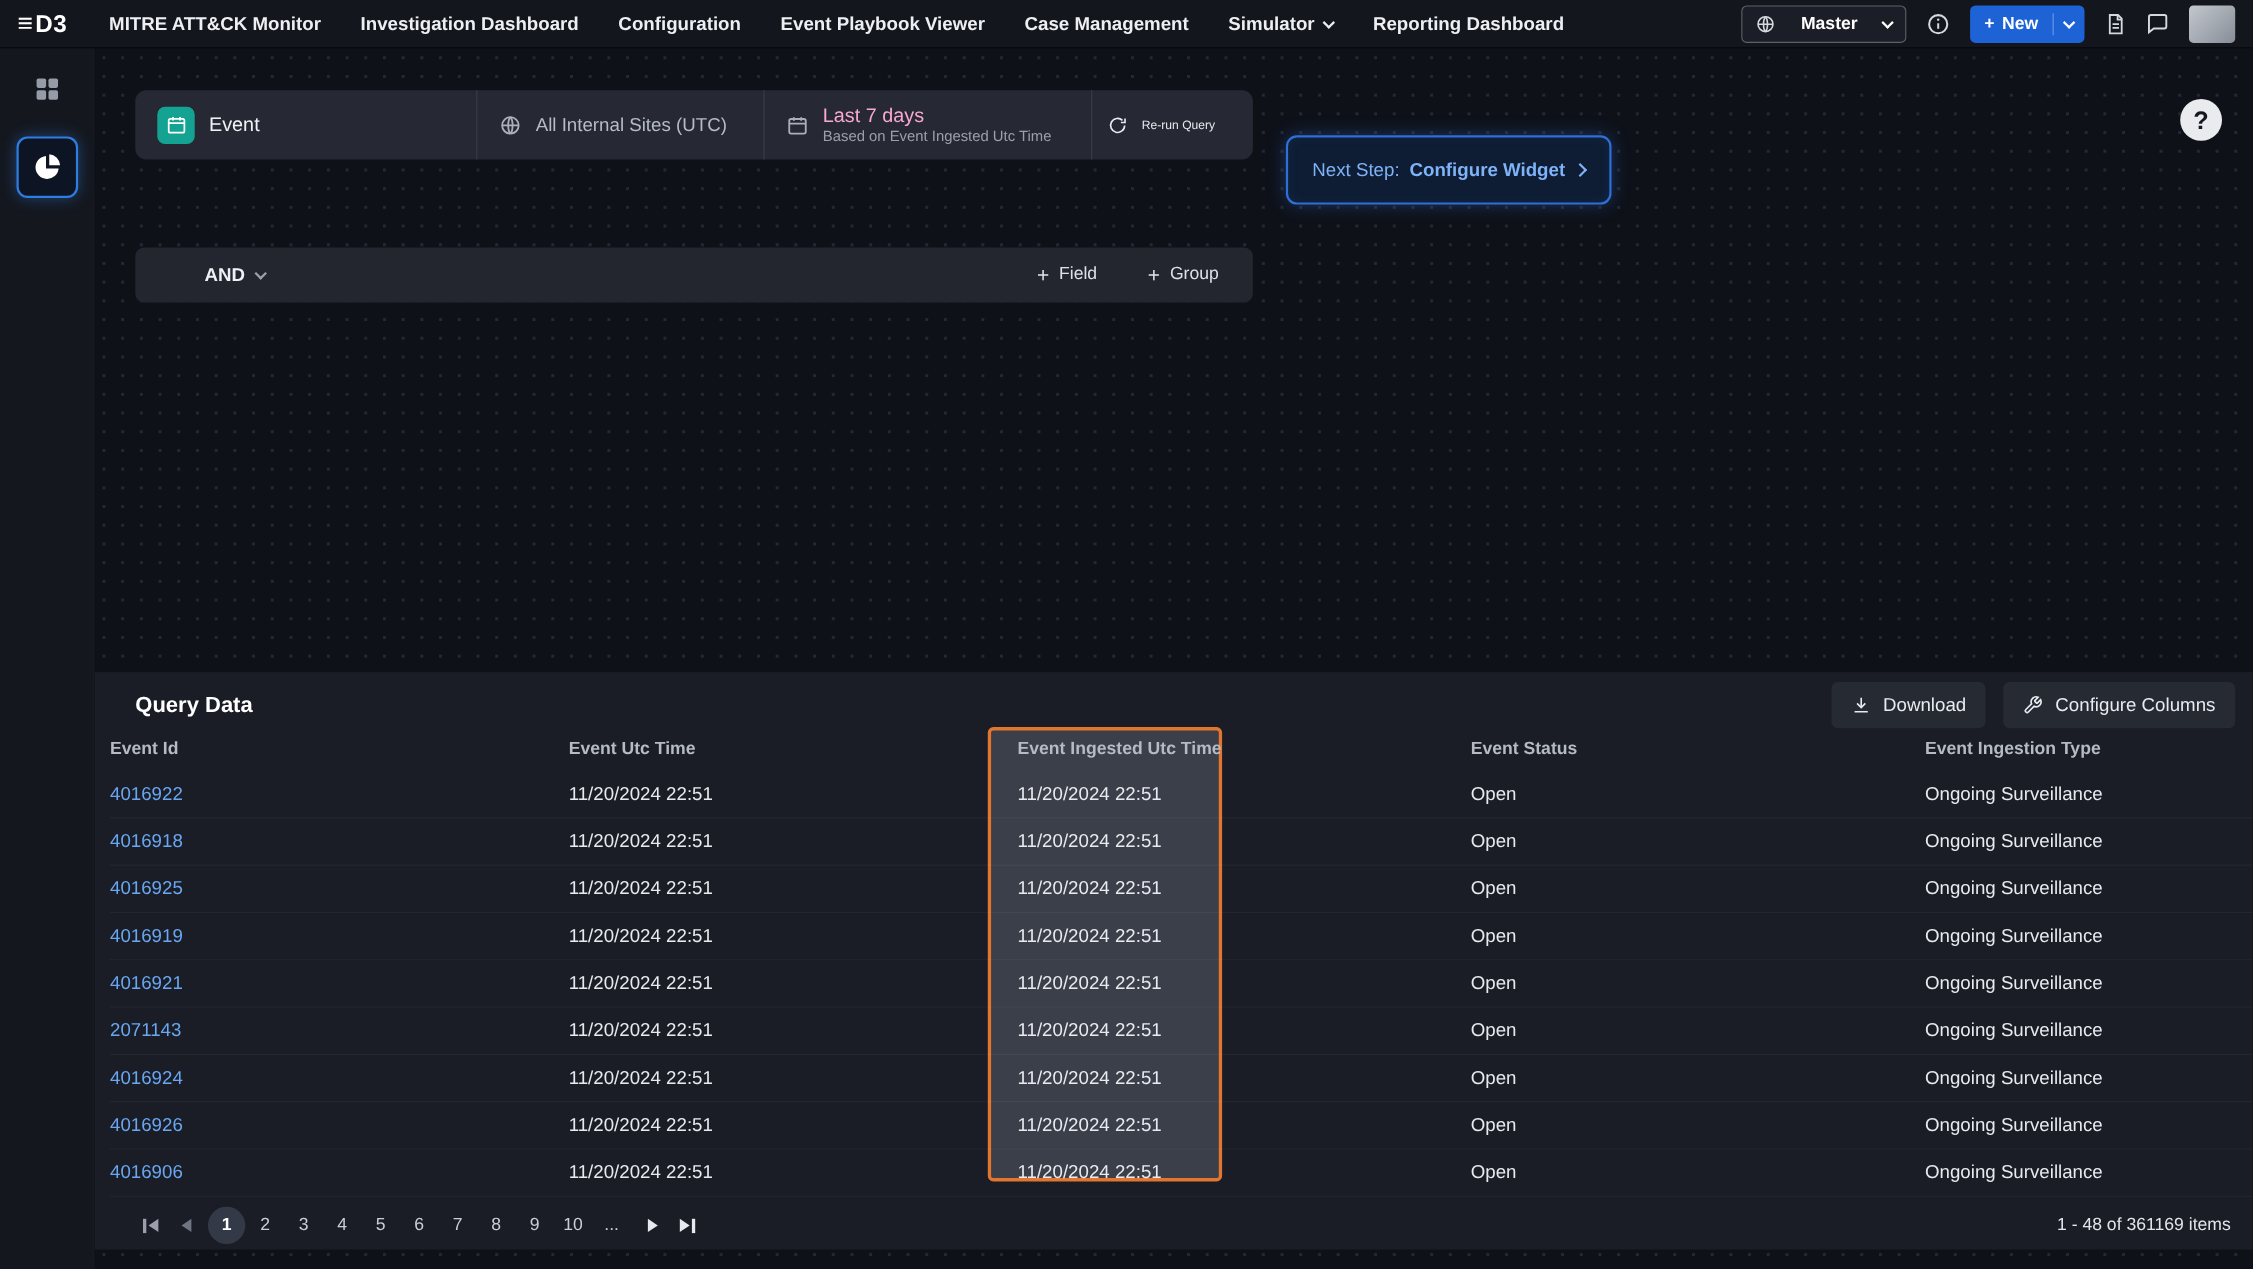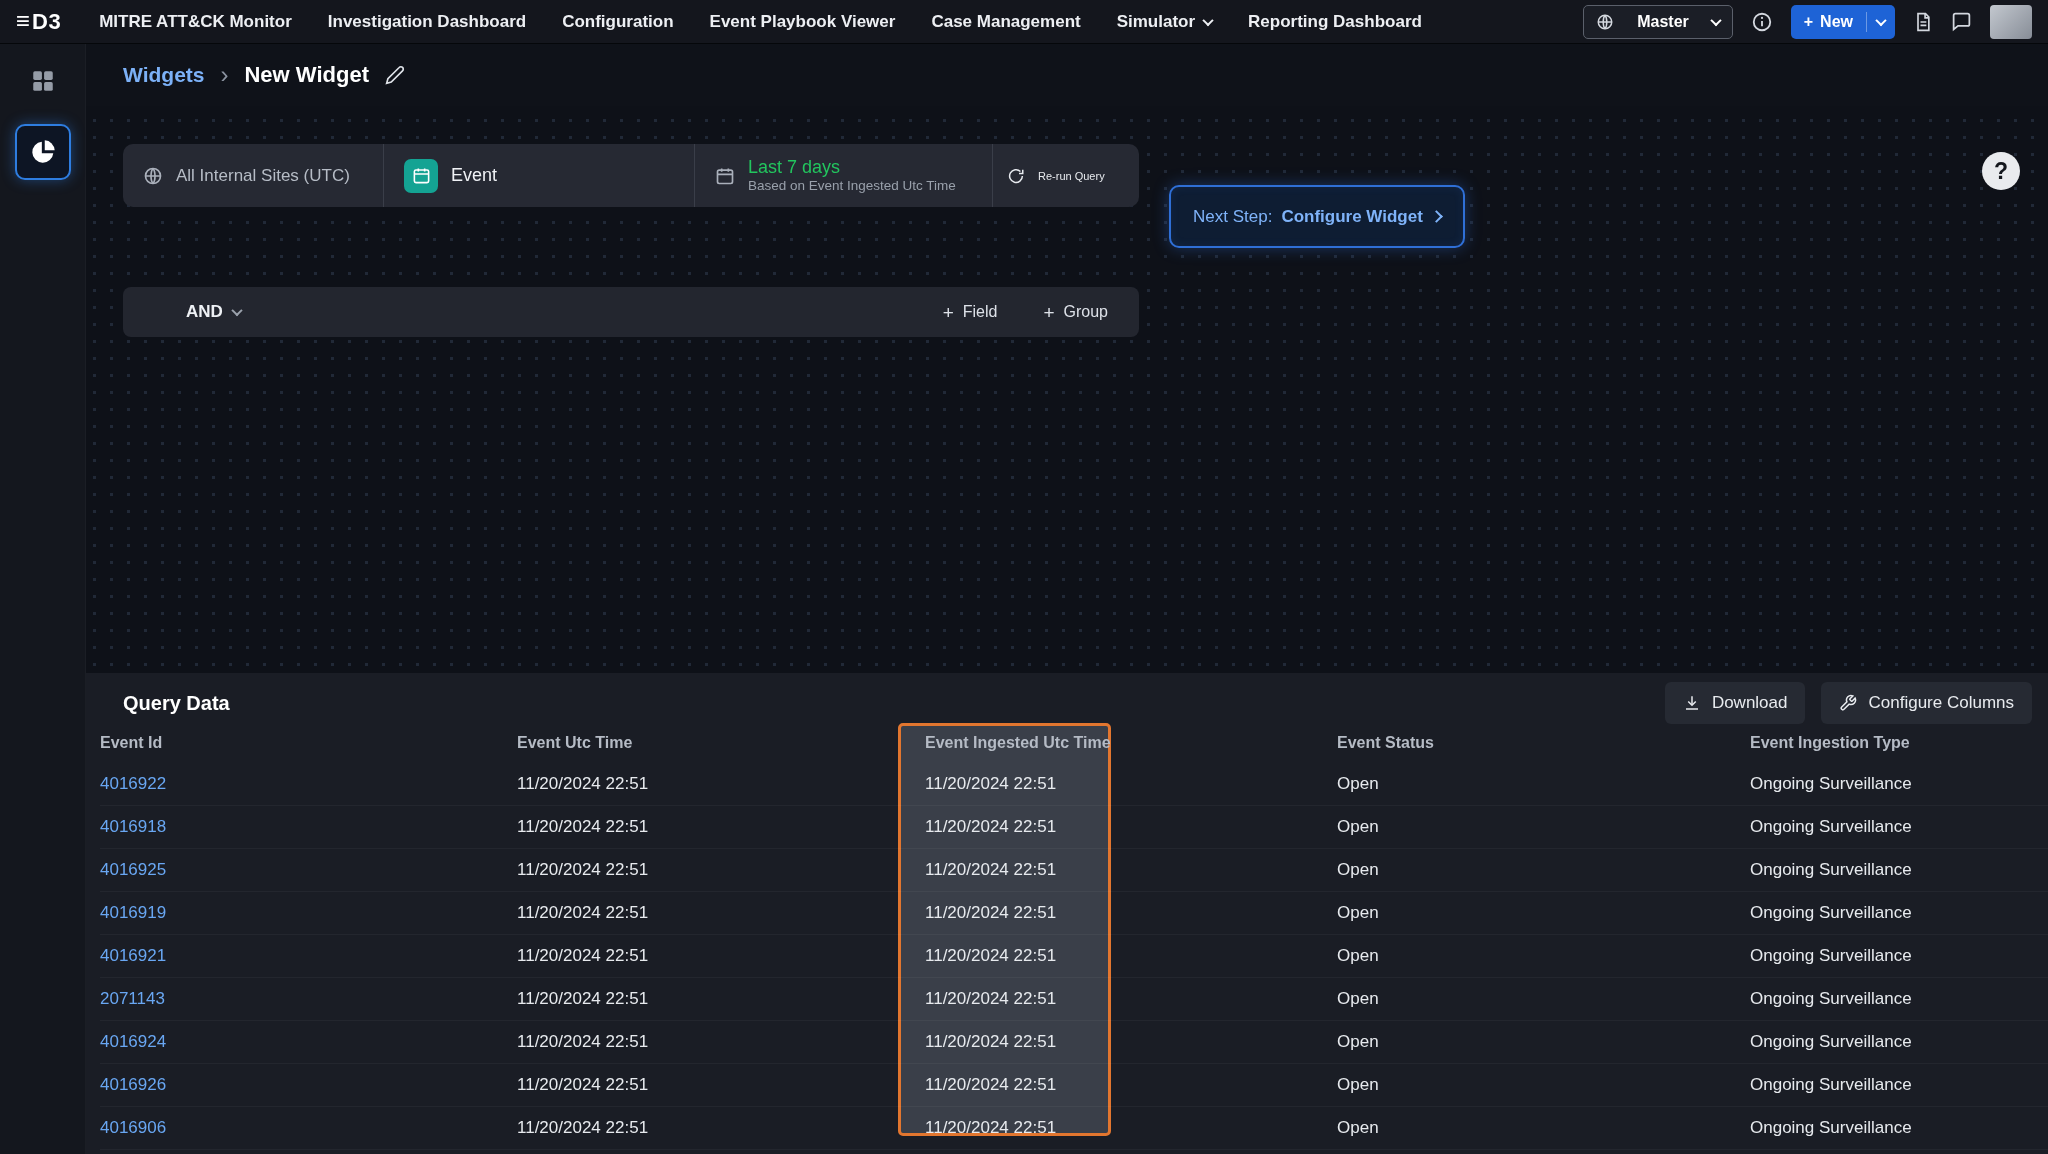--- a/index.html
+++ b/index.html
@@ -60,21 +60,21 @@
   .qseg { height:100%; display:flex; align-items:center; gap:13px; padding:0 20px;
           border-right:1px solid #3a3e49; cursor:pointer; }
   .qseg:last-child { border-right:none; }
   .qseg1 { width:311px; } .qseg2 { width:261px; } .qseg3 { width:298px; }
   .qseg4 { flex:1; padding:0 14px; }
   .event-chip { width:34px; height:34px; border-radius:7px; background:#14a393;
                 display:flex; align-items:center; justify-content:center; color:#fff; }
   .qlabel { color:#f0f2f6; font-size:18px; }
   .qmuted { color:#b6bcc6; font-size:17px; }
   .range-wrap { display:flex; flex-direction:column; line-height:1.25; }
-  .range-title { color:#22c55e; font-size:18px; }
+  .range-title { color:#f9a8d4; font-size:18px; }
   .range-sub { color:#99a0ab; font-size:13.5px; }
   .rerun-label { color:#e7eaee; font-size:11px; }
   .qicon { color:#aab0bb; display:flex; align-items:center; }
 
   .next-step-btn { margin-left:30px; height:63px; padding:0 22px; border-radius:10px;
                    background:#0e1d33; border:2px solid #2f6fd6; display:flex; align-items:center;
                    gap:9px; color:#7fb3f9; font-size:17px; cursor:pointer;
                    box-shadow:0 0 16px rgba(47,111,214,.40), inset 0 0 10px rgba(47,111,214,.12);margin-top:41px; }
   .next-step-btn b { font-weight:700; }
   .ns-chev { width:9px; height:9px; border-right:2.5px solid currentColor;
@@ -227,52 +227,42 @@
     <div class="sb-item sb-active">
       <svg width="28" height="28" viewBox="0 0 24 24" fill="currentColor">
           <path d="M11 3.2A9 9 0 1 0 20.8 13H11z"></path>
           <path d="M13.5 2a9 9 0 0 1 8.5 8.5h-8.5z"></path>
         </svg>
     </div>
   </aside>
 
   <section class="page">
 
-    <div class="breadcrumb-bar">
-      <span class="bc-link">Widgets</span>
-      <span class="bc-sep">›</span>
-      <span class="bc-current">New Widget</span>
-      <span class="bc-edit">
-        <svg width="20" height="20" viewBox="0 0 24 24" fill="none" stroke="currentColor" stroke-width="2">
-            <path d="M17 3a2.83 2.83 0 1 1 4 4L7.5 20.5 2 22l1.5-5.5L17 3z"></path>
-          </svg>
-      </span>
-    </div>
 
     <div class="query-area">
       <div class="query-row">
 
         <div class="query-bar">
+          <div class="qseg qseg1">
+            <span class="event-chip">
+              <svg width="19" height="19" viewBox="0 0 24 24" fill="none" stroke="currentColor" stroke-width="2">
+                  <rect x="3" y="5" width="18" height="16" rx="2"></rect>
+                  <path d="M3 10h18M8 3v4M16 3v4"></path>
+                </svg>
+            </span>
+            <span class="qlabel">Event</span>
+          </div>
           <div class="qseg qseg2">
             <span class="qicon">
               <svg width="20" height="20" viewBox="0 0 24 24" fill="none" stroke="currentColor" stroke-width="2">
                   <circle cx="12" cy="12" r="9"></circle>
                   <path d="M3 12h18M12 3c3.2 3.6 3.2 14.4 0 18M12 3c-3.2 3.6-3.2 14.4 0 18"></path>
                 </svg>
             </span>
             <span class="qmuted">All Internal Sites (UTC)</span>
-          </div>
-          <div class="qseg qseg1">
-            <span class="event-chip">
-              <svg width="19" height="19" viewBox="0 0 24 24" fill="none" stroke="currentColor" stroke-width="2">
-                  <rect x="3" y="5" width="18" height="16" rx="2"></rect>
-                  <path d="M3 10h18M8 3v4M16 3v4"></path>
-                </svg>
-            </span>
-            <span class="qlabel">Event</span>
           </div>
           <div class="qseg qseg3">
             <span class="qicon">
               <svg width="20" height="20" viewBox="0 0 24 24" fill="none" stroke="currentColor" stroke-width="2">
                   <rect x="3" y="5" width="18" height="16" rx="2"></rect>
                   <path d="M3 10h18M8 3v4M16 3v4"></path>
                 </svg>
             </span>
             <span class="range-wrap">
               <span class="range-title">Last 7 days</span>

